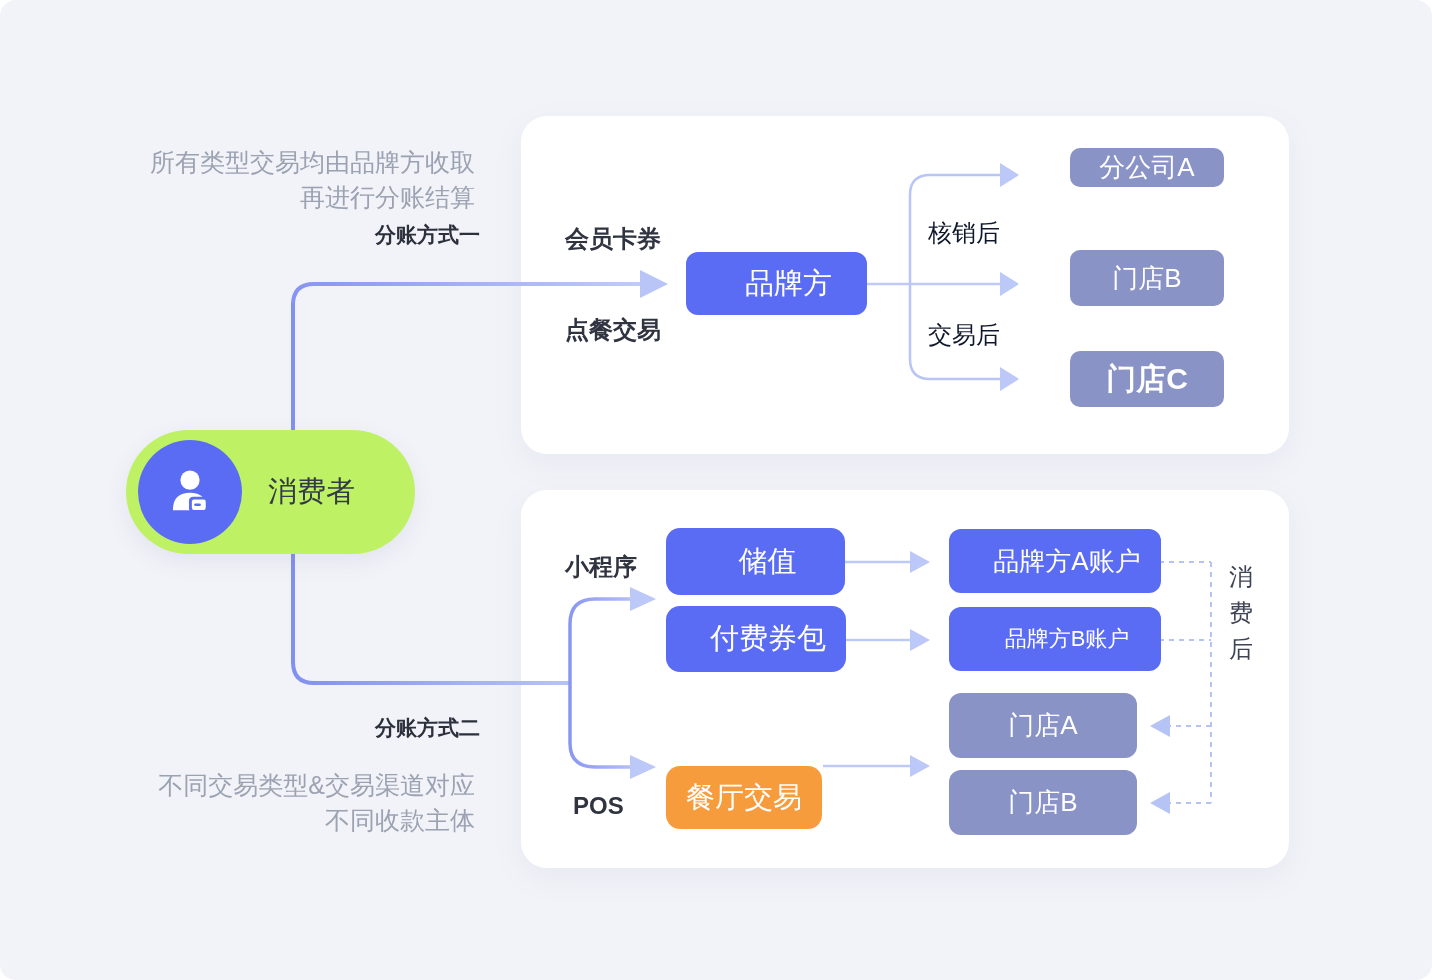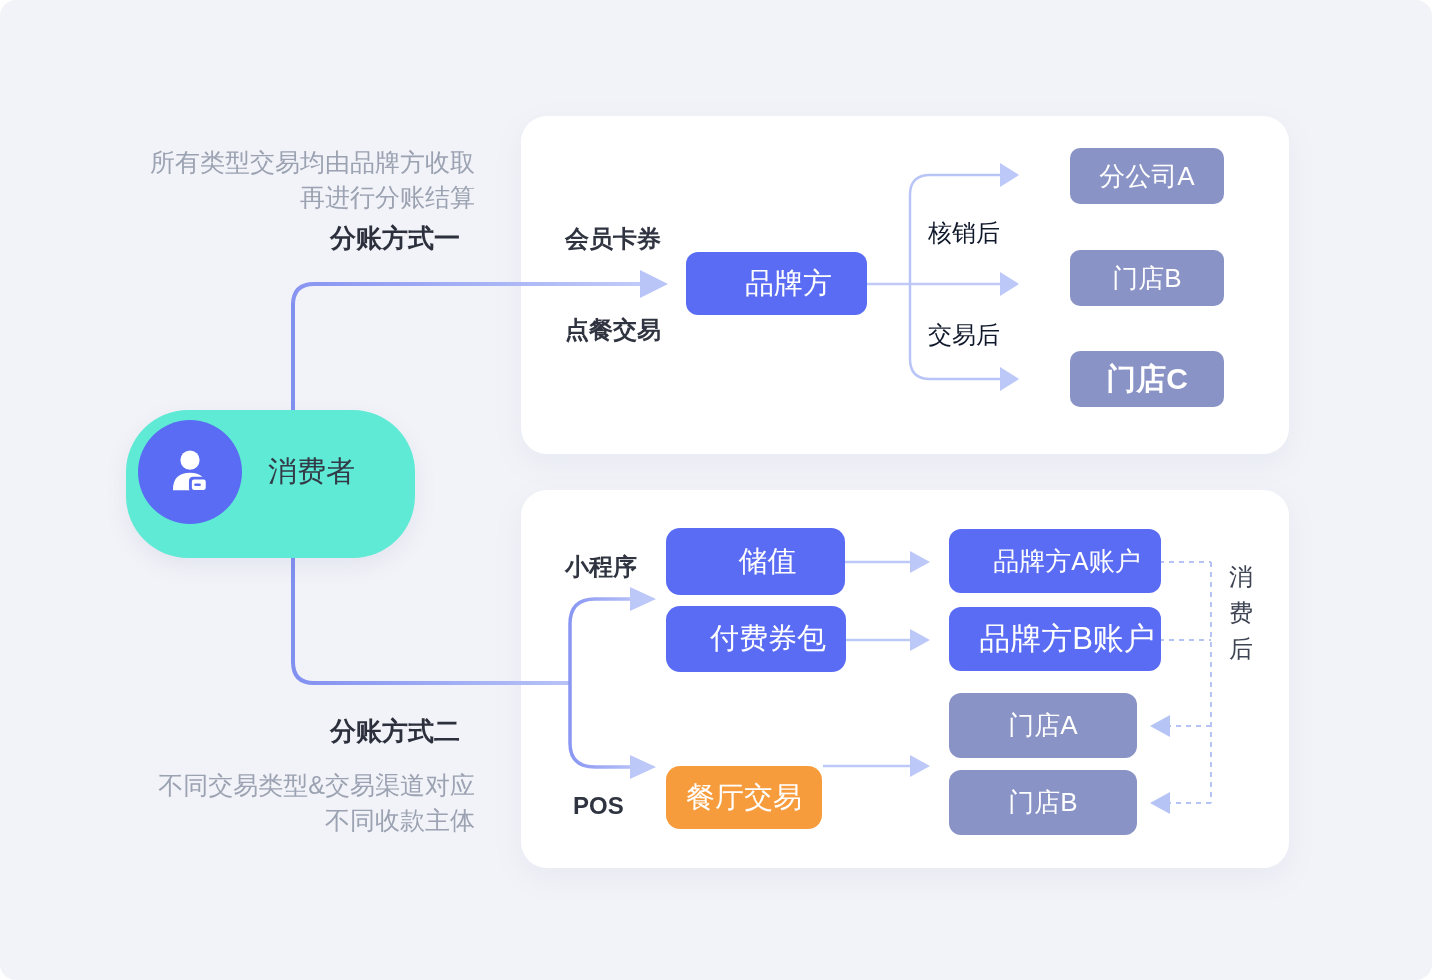--- a/index.html
+++ b/index.html
@@ -15,24 +15,24 @@
   .node{position:absolute;z-index:10;display:flex;align-items:center;justify-content:center;
         color:#ffffff;}
   .node.blue{background:#5A6CF3;padding-left:24px;}
   .node.gray{background:#8A93C5;}
   .node.orange{background:#F79C3D;}
   .lbl{position:absolute;z-index:10;}
   .lbl-bold{font-weight:700;color:#2F3440;font-size:24px;}
   .lbl-gray{color:#0f172a;font-size:24px;}
   .desc{position:absolute;left:115px;width:360px;text-align:right;z-index:10;
         color:#9BA2B1;font-size:25px;line-height:35px;}
-  .big-title{position:absolute;left:100px;width:360px;text-align:right;z-index:10;
-        color:#2B303C;font-size:26px;font-weight:700;}
-  #consumer-pill{position:absolute;left:126px;top:410px;width:289px;height:148px;
-        background:#5eead4;border-radius:62px;z-index:12;
+  .big-title{position:absolute;left:120px;width:360px;text-align:right;z-index:10;
+        color:#2B303C;font-size:21px;font-weight:700;}
+  #consumer-pill{position:absolute;left:126px;top:430px;width:289px;height:124px;
+        background:#bef264;border-radius:62px;z-index:12;
         box-shadow:0 8px 22px rgba(100,110,170,0.10);display:flex;align-items:center;}
   #consumer-circle{position:absolute;left:12px;top:10px;width:104px;height:104px;
         border-radius:50%;background:#5A6CF3;display:flex;align-items:center;justify-content:center;}
   #consumer-label{position:absolute;left:142px;top:0;height:124px;display:flex;align-items:center;
         font-size:29px;color:#333A47;}
   .vert-note{position:absolute;left:1229px;top:559px;width:30px;z-index:10;
         font-size:24px;line-height:36px;color:#3E4453;word-break:break-all;}
 </style>
 </head>
 <body>
@@ -118,31 +118,31 @@
   </div>
 
   <div class="lbl lbl-bold" style="left:538px;top:223px;width:150px;text-align:center;">会员卡券</div>
   <div class="lbl lbl-bold" style="left:538px;top:314px;width:150px;text-align:center;">点餐交易</div>
 
   <div class="node blue" style="left:686px;top:252px;width:157px;height:63px;border-radius:12px;font-size:29px;">品牌方</div>
 
   <div class="lbl lbl-gray" style="left:928px;top:217px;">核销后</div>
   <div class="lbl lbl-gray" style="left:928px;top:319px;">交易后</div>
 
-  <div class="node gray" style="left:1070px;top:148px;width:154px;height:56px;border-radius:10px;font-size:26px;">分公司A</div>
+  <div class="node gray" style="left:1070px;top:148px;width:154px;height:39px;border-radius:10px;font-size:26px;">分公司A</div>
   <div class="node gray" style="left:1070px;top:250px;width:154px;height:56px;border-radius:10px;font-size:26px;">门店B</div>
   <div class="node gray" style="left:1070px;top:351px;width:154px;height:56px;border-radius:10px;font-size:30px;font-weight:bold;">门店C</div>
 
   <div class="lbl lbl-bold" style="left:565px;top:551px;">小程序</div>
   <div class="lbl lbl-bold" style="left:573px;top:792px;">POS</div>
 
   <div class="node blue" style="left:666px;top:528px;width:155px;height:67px;border-radius:14px;font-size:29px;">储值</div>
   <div class="node blue" style="left:666px;top:606px;width:156px;height:66px;border-radius:14px;font-size:29px;">付费券包</div>
   <div class="node orange" style="left:666px;top:734px;width:156px;height:63px;border-radius:14px;font-size:29px;margin-top:32px;">餐厅交易</div>
 
   <div class="node blue" style="left:949px;top:529px;width:188px;height:64px;border-radius:12px;font-size:26px;">品牌方A账户</div>
-  <div class="node blue" style="left:949px;top:607px;width:188px;height:64px;border-radius:12px;font-size:31px;">品牌方B账户</div>
+  <div class="node blue" style="left:949px;top:607px;width:188px;height:64px;border-radius:12px;font-size:22px;">品牌方B账户</div>
   <div class="node gray" style="left:949px;top:693px;width:188px;height:65px;border-radius:12px;font-size:26px;">门店A</div>
   <div class="node gray" style="left:949px;top:770px;width:188px;height:65px;border-radius:12px;font-size:26px;">门店B</div>
 
   <div class="vert-note">消费后</div>
 
 </div>
 
 </body></html>

